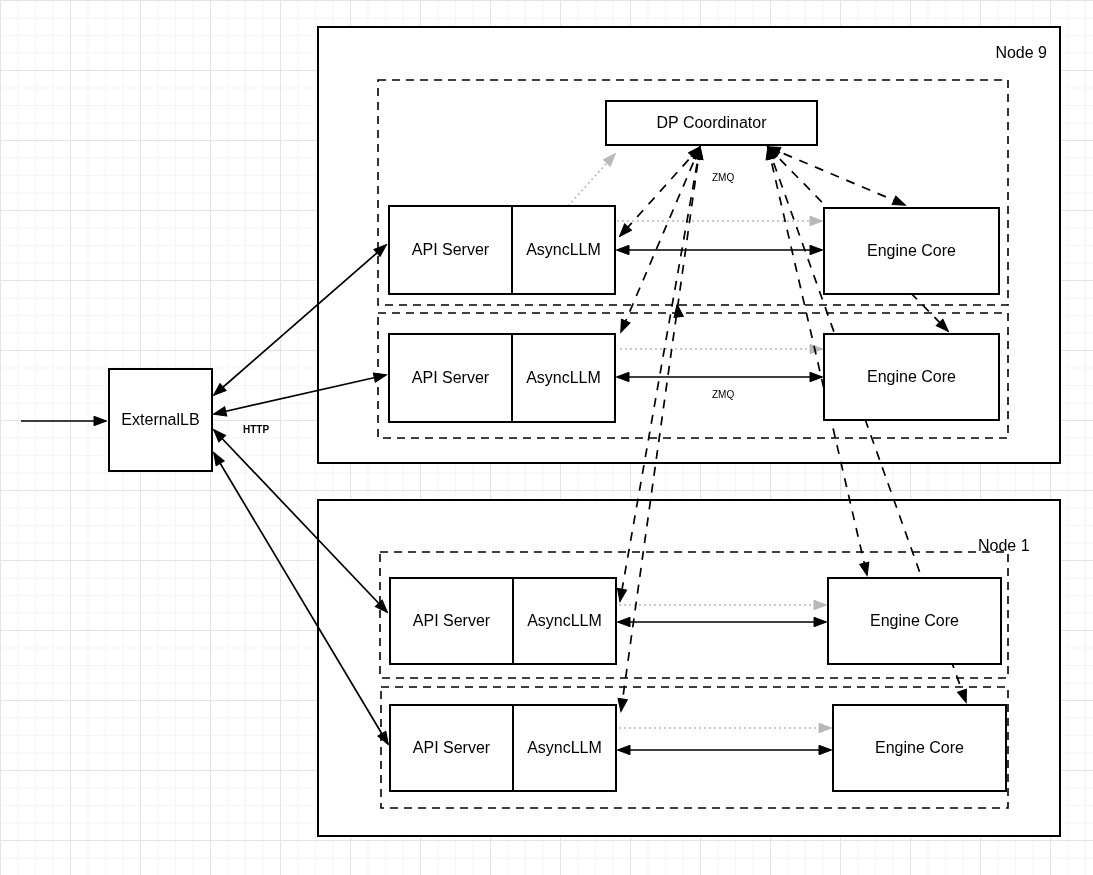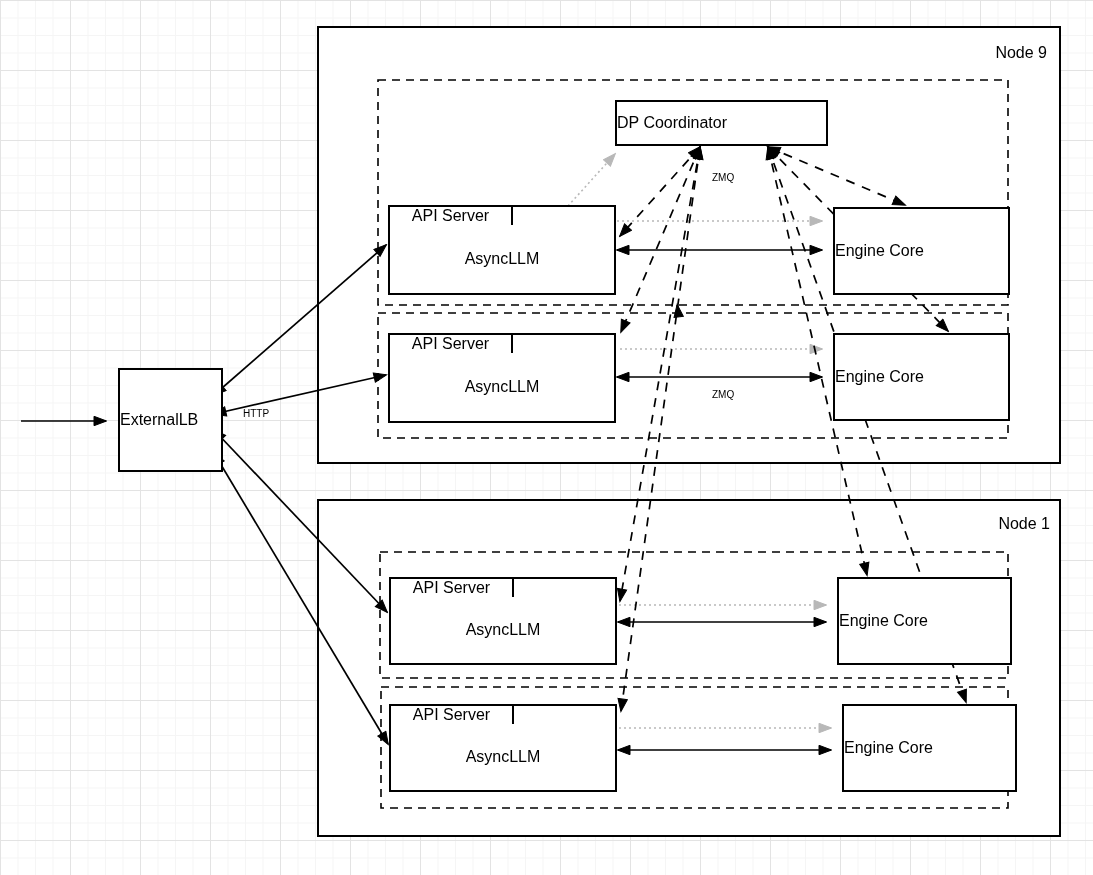--- a/index.html
+++ b/index.html
@@ -10,24 +10,24 @@
     background-image:
       linear-gradient(#e3e3e3 1px, transparent 1px),
       linear-gradient(90deg,#e3e3e3 1px, transparent 1px),
       linear-gradient(#f5f5f5 1px, transparent 1px),
       linear-gradient(90deg,#f5f5f5 1px, transparent 1px);
     background-size:70px 70px,70px 70px,17.5px 17.5px,17.5px 17.5px;
   }
   svg.layer{position:absolute;left:0;top:0;}
   .box{
     position:absolute;box-sizing:border-box;background:#fff;border:2px solid #000;
-    display:flex;align-items:center;
-    font-size:16px;color:#000;text-align:center;line-height:1.3;margin-left:10px;
+    display:flex;align-items:center;justify-content:center;
+    font-size:16px;color:#000;text-align:center;line-height:1.3;
   }
-  .combo{position:absolute;box-sizing:border-box;background:#fff;border:2px solid #000;display:flex;flex-direction:column;}
+  .combo{position:absolute;box-sizing:border-box;background:#fff;border:2px solid #000;display:flex;}
   .combo .cell{box-sizing:border-box;display:flex;align-items:center;justify-content:center;font-size:16px;color:#000;}
   .combo .cell.left{width:123px;border-right:2px solid #000;}
   .combo .cell.right{flex:1;text-align:right;}
   .node-title{position:absolute;font-size:16px;color:#000;white-space:nowrap;}
   .edge-label{position:absolute;font-size:10px;color:#000;white-space:nowrap;}
 </style>
 </head>
 <body>
 
 <div class="canvas">
@@ -117,19 +117,19 @@
 
   <div class="combo" style="left:389px;top:704px;width:228px;height:88px;">
     <div class="cell left">API Server</div>
     <div class="cell right">AsyncLLM</div>
   </div>
   <div class="box" style="left:832px;top:704px;width:175px;height:88px;">
     <span>Engine Core</span>
   </div>
 
   <div class="node-title" style="left:975px;top:44px;width:72px;text-align:right;">Node 9</div>
-  <div class="node-title" style="left:978px;top:515px;width:72px;text-align:right;">Node 1</div>
+  <div class="node-title" style="left:978px;top:537px;width:72px;text-align:left;">Node 1</div>
 
-  <div class="edge-label" style="left:243px;top:408px;">HTTP</div>
+  <div class="edge-label" style="left:243px;top:424px;font-weight:bold;">HTTP</div>
   <div class="edge-label" style="left:712px;top:172px;">ZMQ</div>
   <div class="edge-label" style="left:712px;top:389px;">ZMQ</div>
 
 </div>
 
 </body></html>

